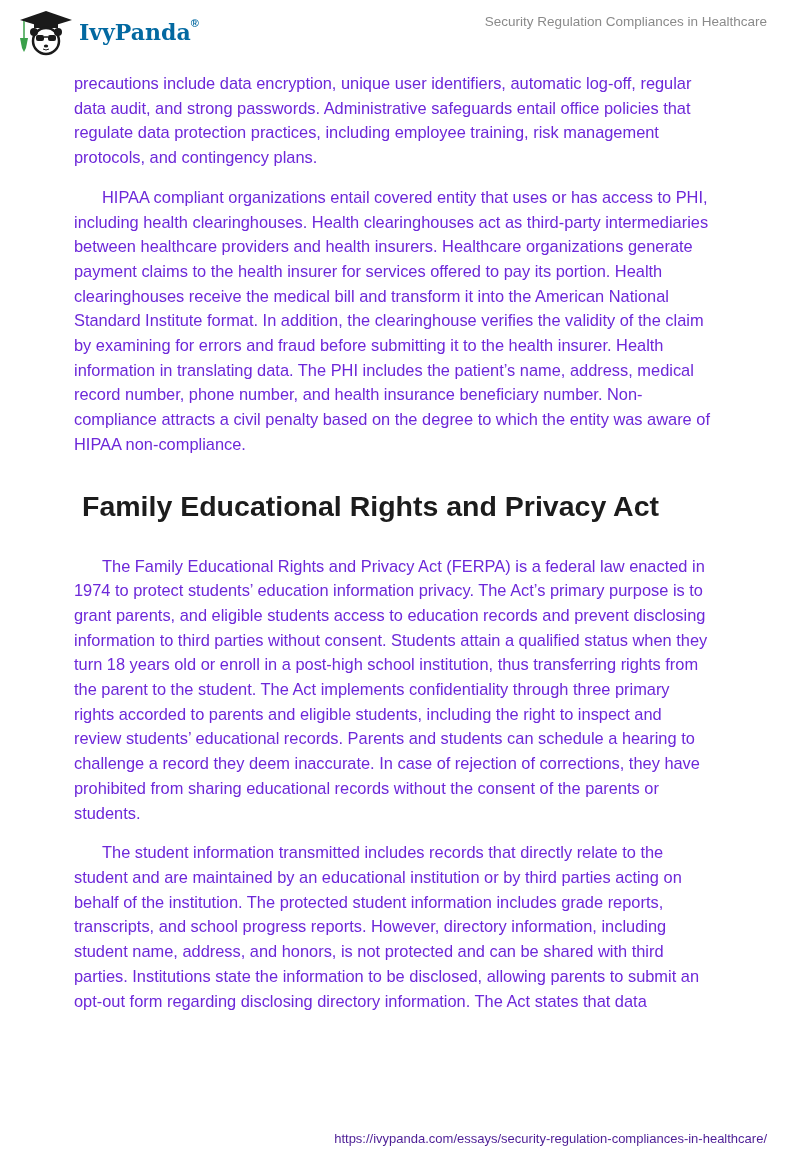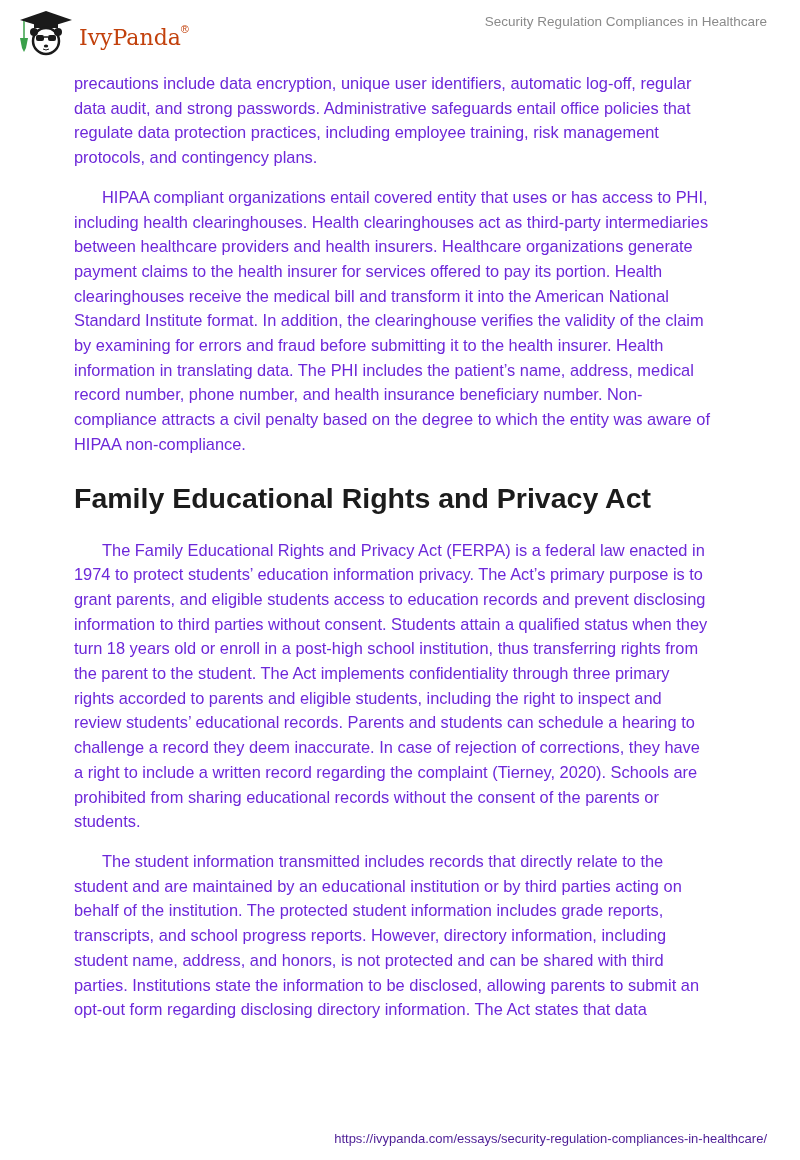--- a/index.html
+++ b/index.html
@@ -1,27 +1,27 @@
 <!DOCTYPE html>
 <html><head>
 <meta charset="utf-8">
 <style>
   html, body { margin:0; padding:0; background:#ffffff; }
   body { width:800px; height:1160px; position:relative; overflow:hidden; font-family:"Liberation Sans", sans-serif; color:#1f1f1f; }
   .header { position:absolute; left:0; top:0; width:800px; height:60px; }
   .logo { position:absolute; left:16px; top:8px; width:60px; height:48px; }
-  .brand { position:absolute; left:79px; top:25px; font-family:"DejaVu Serif", serif; font-weight:normal; font-size:22px; color:#c2410c; letter-spacing:0px; }
+  .brand { position:absolute; left:79px; top:19px; font-family:"DejaVu Serif", serif; font-weight:bold; font-size:22px; color:#0369a1; letter-spacing:0px; }
   .brand sup { font-size:11px; vertical-align:top; position:relative; top:-2px; font-family:"Liberation Sans", sans-serif; }
   .doc-title { position:absolute; right:33px; top:14px; font-size:13.5px; color:#8a8a8a;text-align:right; }
   .content { position:absolute; left:74px; top:71px; width:680px; }
   .para { margin:0; font-size:16.4px; line-height:24.7px; color:#6d28d9; }
   .para .ln { display:block; white-space:nowrap; }
   .para.indent .ln:first-child { text-indent:28px; }
   .gap { height:15px; }
-  .heading { margin:0; font-size:28.5px; font-weight:bold; color:#1c1c1c; line-height:34px; white-space:nowrap; }
+  .heading { margin:8px; font-size:28.5px; font-weight:bold; color:#1c1c1c; line-height:34px; white-space:nowrap; }
   .footer-url { position:absolute; right:33px; top:1131px; font-size:13px; color:#4c1d95; }
 </style>
 </head>
 <body>
 
 <div class="header">
   <div class="logo">
     <svg width="60" height="48" viewBox="0 0 60 48">
 
       <polygon points="4,12 30,3 56,12 30,20" fill="#1a1a1a"></polygon>
@@ -72,21 +72,20 @@
   <p class="para indent">
       <span class="ln">The Family Educational Rights and Privacy Act (FERPA) is a federal law enacted in</span>
       <span class="ln">1974 to protect students’ education information privacy. The Act’s primary purpose is to</span>
       <span class="ln">grant parents, and eligible students access to education records and prevent disclosing</span>
       <span class="ln">information to third parties without consent. Students attain a qualified status when they</span>
       <span class="ln">turn 18 years old or enroll in a post-high school institution, thus transferring rights from</span>
       <span class="ln">the parent to the student. The Act implements confidentiality through three primary</span>
       <span class="ln">rights accorded to parents and eligible students, including the right to inspect and</span>
       <span class="ln">review students’ educational records. Parents and students can schedule a hearing to</span>
       <span class="ln">challenge a record they deem inaccurate. In case of rejection of corrections, they have</span>
-      <span class="ln">a right to include a written record regarding the complaint (Tierney, 2020). Schools are</span>
       <span class="ln">prohibited from sharing educational records without the consent of the parents or</span>
       <span class="ln">students.</span>
     </p>
   <div class="gap"></div>
   <p class="para indent">
       <span class="ln">The student information transmitted includes records that directly relate to the</span>
       <span class="ln">student and are maintained by an educational institution or by third parties acting on</span>
       <span class="ln">behalf of the institution. The protected student information includes grade reports,</span>
       <span class="ln">transcripts, and school progress reports. However, directory information, including</span>
       <span class="ln">student name, address, and honors, is not protected and can be shared with third</span>

